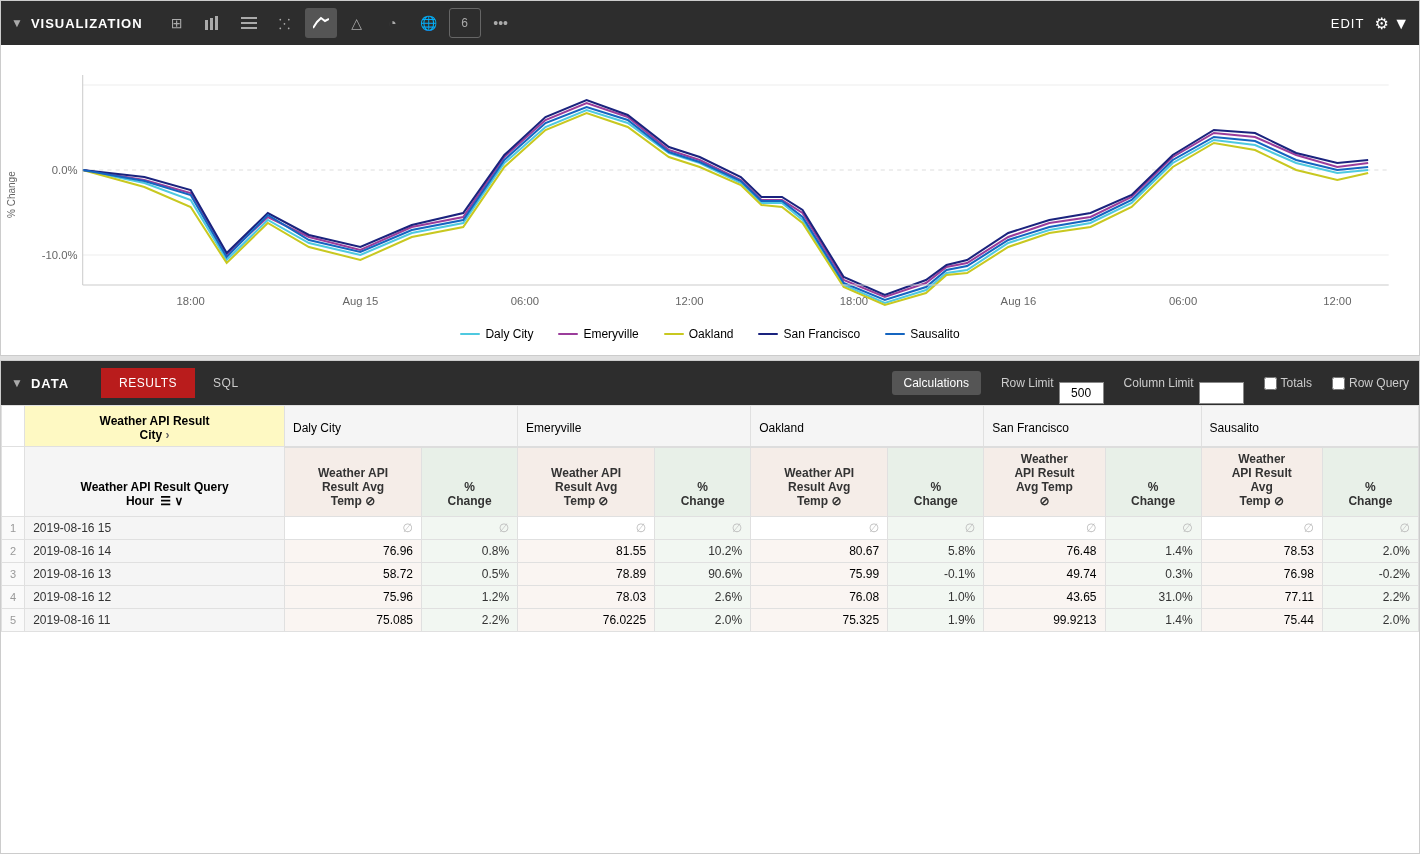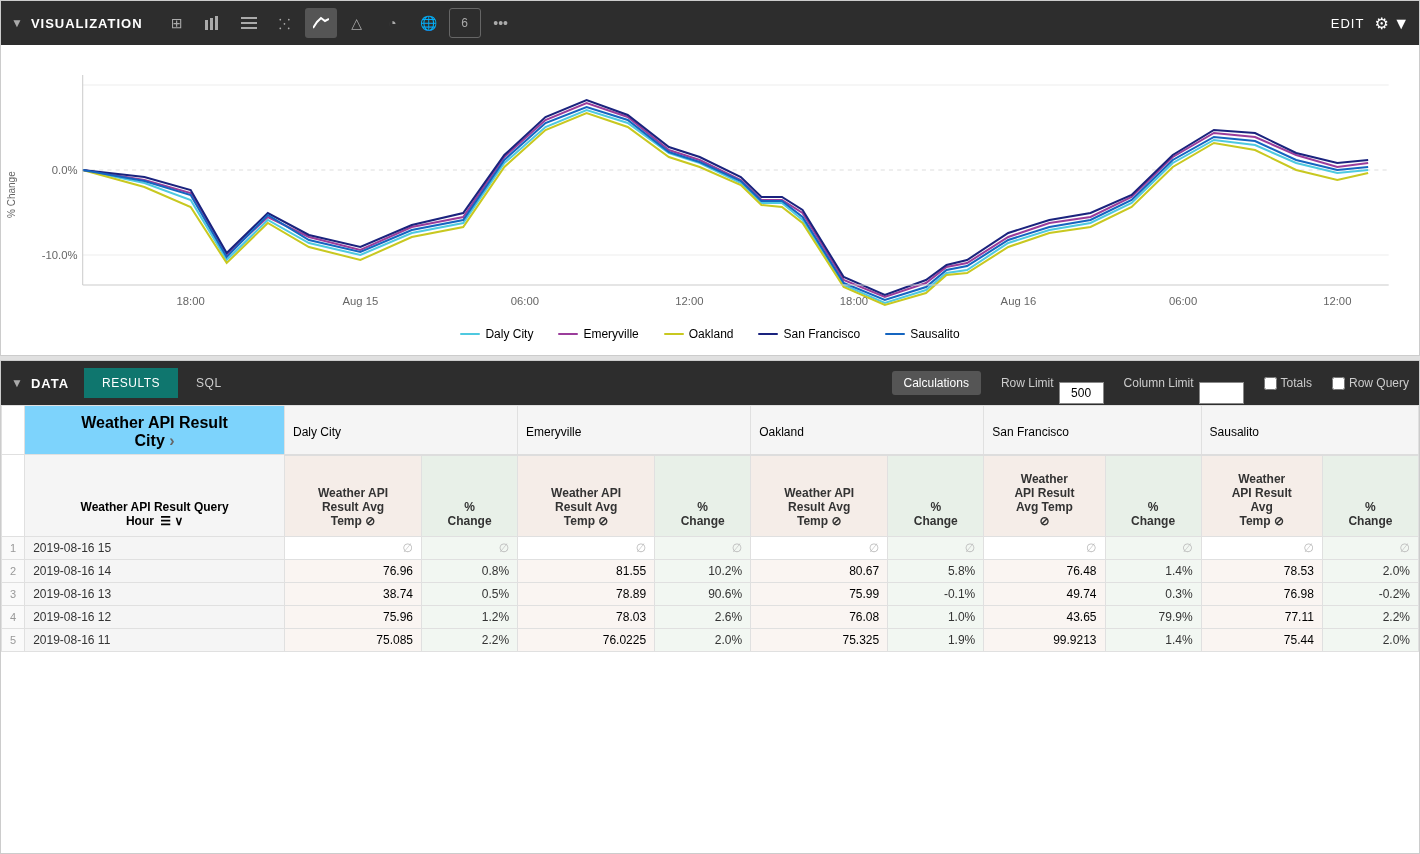--- a/index.html
+++ b/index.html
@@ -148,33 +148,33 @@
       align-items: center;
       padding: 0 10px;
       height: 44px;
       gap: 0;
     }
 
     .data-title {
       font-size: 13px;
       font-weight: bold;
       letter-spacing: 1px;
-      margin-right: 15px;
+      margin-right: 32px;
     }
 
     .data-tab {
       padding: 8px 18px;
       font-size: 12px;
       cursor: pointer;
       color: #ccc;
       letter-spacing: 0.5px;
     }
 
     .data-tab.active {
-      background: #0f766e;
+      background: #b91c1c;
       color: white;
     }
 
     .data-header-right {
       display: flex;
       align-items: center;
       gap: 20px;
       margin-left: auto;
     }
 
@@ -287,26 +287,26 @@
     .null-val {
       color: #bbb;
       text-align: right;
     }
 
     .header-row-first th {
       padding: 8px 8px 4px 8px;
     }
 
     .header-row-second th {
-      padding: 16px 8px 8px 8px;
+      padding: 4px 8px 8px 8px;
     }
 
     .th-first-col {
-      background: #7dd3fc;
-      font-size: 16px;
+      background: #fef9c3;
+      font-size: 12px;
       vertical-align: top;
       padding: 8px;
     }
     .th-first-col-bottom {
       background: #f5f5f5;
       font-size: 12px;
       vertical-align: bottom;
       padding: 4px 8px 8px 8px;
     }
   </style>
@@ -522,21 +522,21 @@
             <td class="col-pct">5.8%</td>
             <td class="col-avg">76.48</td>
             <td class="col-pct">1.4%</td>
             <td class="col-avg">78.53</td>
             <td class="col-pct">2.0%</td>
           </tr>
 
           <tr>
             <td class="col-row-num">3</td>
             <td class="col-date">2019-08-16 13</td>
-            <td class="col-avg">38.74</td>
+            <td class="col-avg">58.72</td>
             <td class="col-pct">0.5%</td>
             <td class="col-avg">78.89</td>
             <td class="col-pct">90.6%</td>
             <td class="col-avg">75.99</td>
             <td class="col-pct">-0.1%</td>
             <td class="col-avg">49.74</td>
             <td class="col-pct">0.3%</td>
             <td class="col-avg">76.98</td>
             <td class="col-pct">-0.2%</td>
           </tr>
@@ -544,21 +544,21 @@
           <tr>
             <td class="col-row-num">4</td>
             <td class="col-date">2019-08-16 12</td>
             <td class="col-avg">75.96</td>
             <td class="col-pct">1.2%</td>
             <td class="col-avg">78.03</td>
             <td class="col-pct">2.6%</td>
             <td class="col-avg">76.08</td>
             <td class="col-pct">1.0%</td>
             <td class="col-avg">43.65</td>
-            <td class="col-pct">79.9%</td>
+            <td class="col-pct">31.0%</td>
             <td class="col-avg">77.11</td>
             <td class="col-pct">2.2%</td>
           </tr>
 
           <tr>
             <td class="col-row-num">5</td>
             <td class="col-date">2019-08-16 11</td>
             <td class="col-avg">75.085</td>
             <td class="col-pct">2.2%</td>
             <td class="col-avg">76.0225</td>

